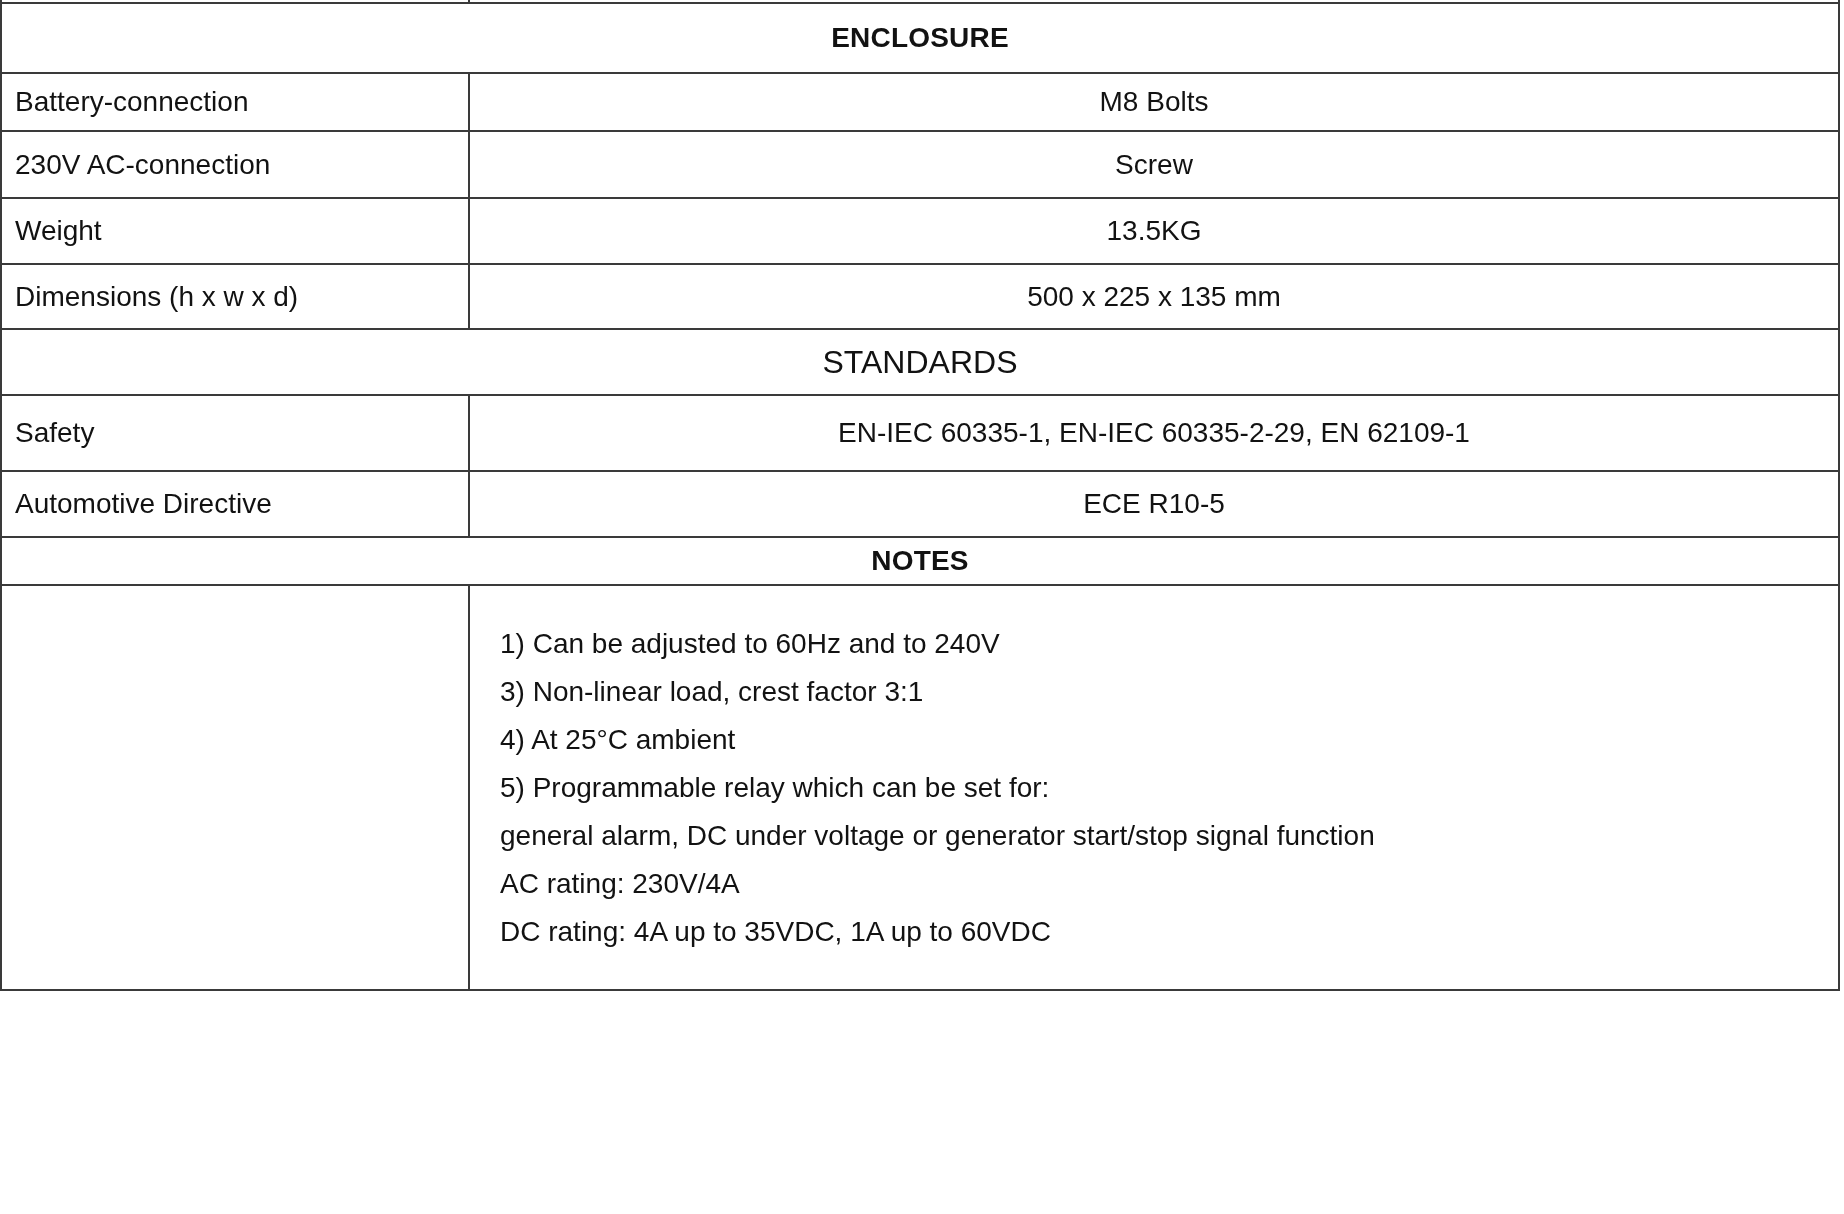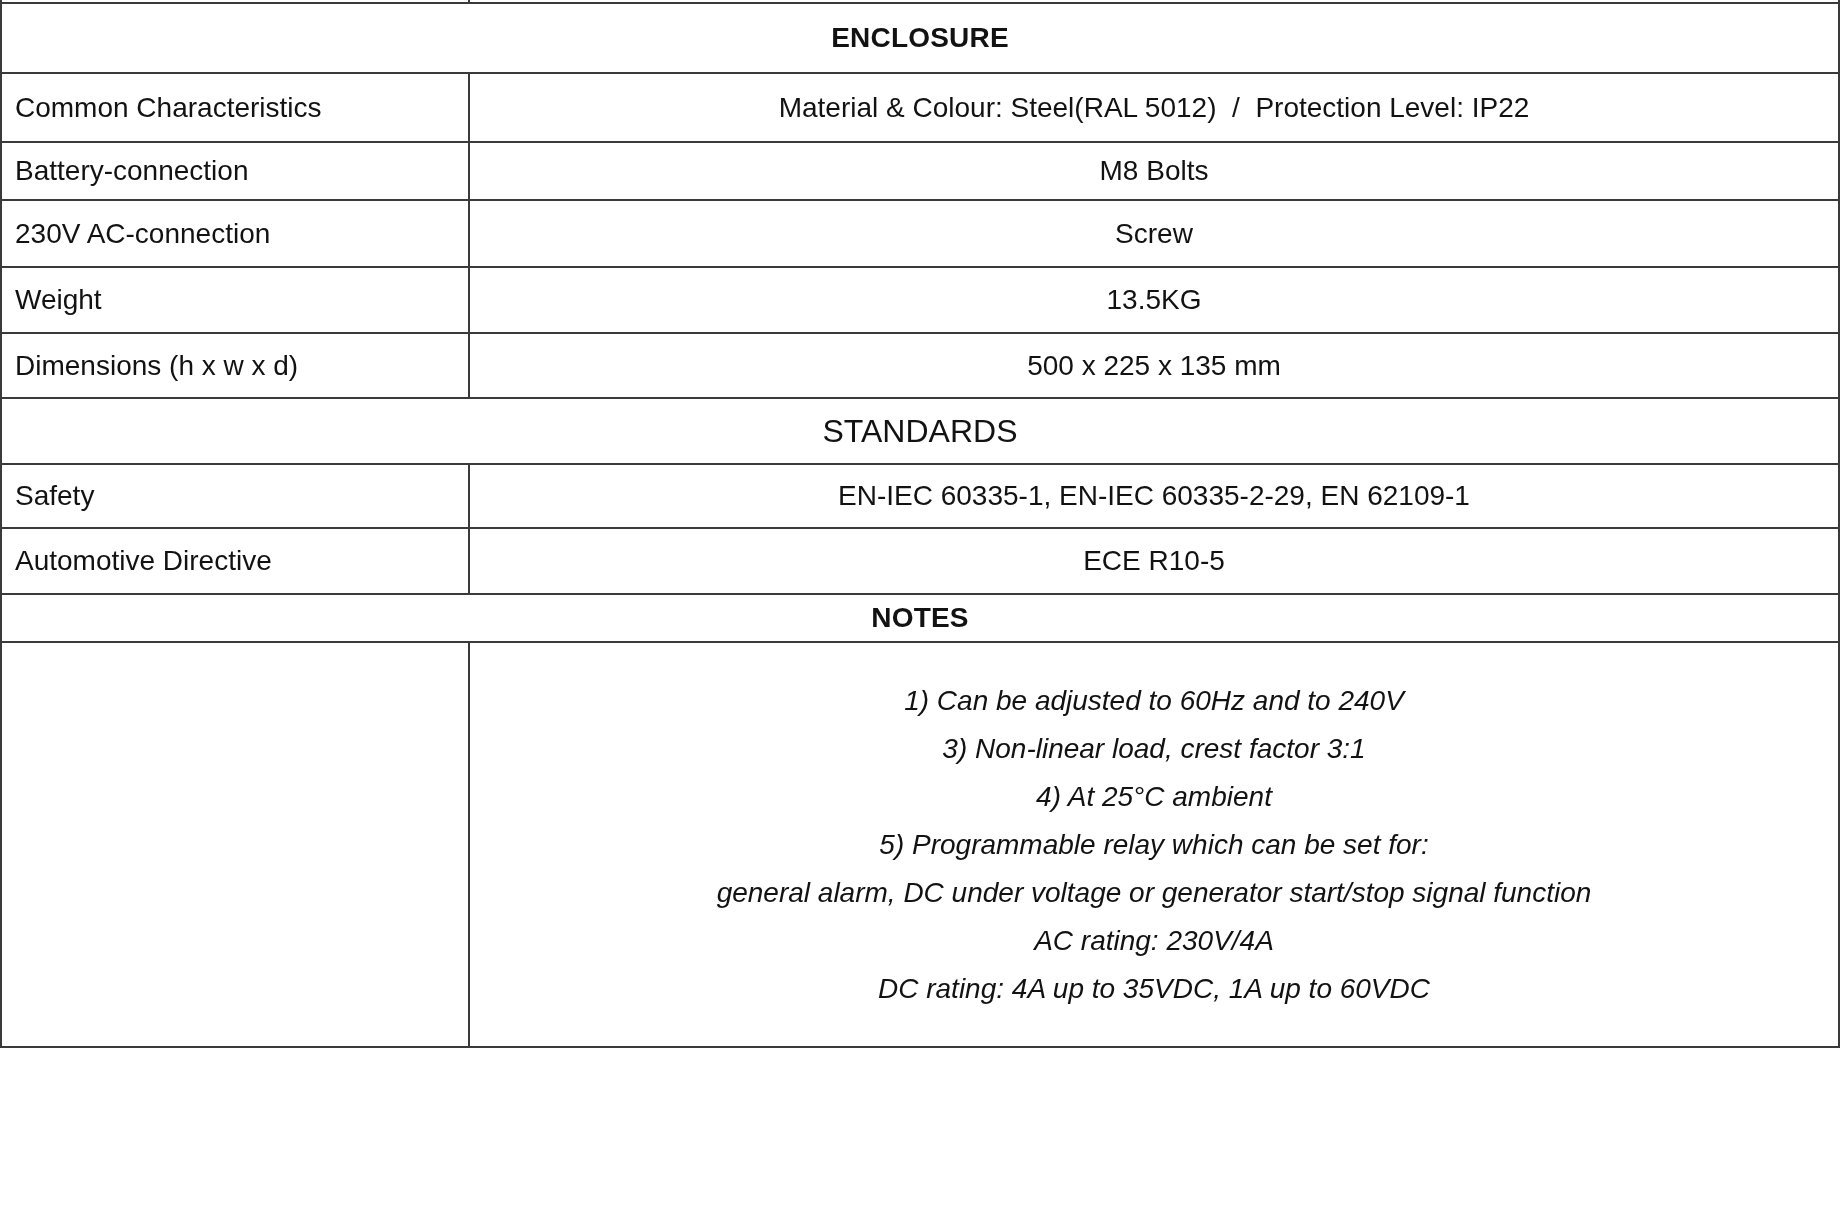--- a/index.html
+++ b/index.html
@@ -44,23 +44,21 @@
     text-align: left;
     padding: 0 10px 0 13px;
   }
   td.cell-value {
     text-align: center;
     padding: 0 45px;
     line-height: 50px;
     white-space: pre-wrap;
   }
   td.cell-notes {
-    text-align: center;
-    padding: 0 45px;
-    font-style: italic;
+    padding: 0 30px;
   }
   .note-line {
     line-height: 48px;
     font-size: 28px;
   }
   td.remnant {
     border-top: none;
   }
 </style>
 </head>
@@ -75,45 +73,41 @@
 
     <tbody>
         <tr style="height:3px">
       <td class="remnant"></td>
       <td class="remnant"></td>
     </tr>
 
     <tr style="height:70px">
       <td colspan="2" class="section-header">ENCLOSURE</td>
     </tr>
-    <tr style="height:69px">
-      <td class="cell-label">Common Characteristics</td>
-      <td class="cell-value">Material &amp; Colour: Steel(RAL 5012)  /  Protection Level: IP22</td>
-    </tr>
     <tr style="height:58px">
       <td class="cell-label">Battery-connection</td>
       <td class="cell-value">M8 Bolts</td>
     </tr>
     <tr style="height:67px">
       <td class="cell-label">230V AC-connection</td>
       <td class="cell-value">Screw</td>
     </tr>
     <tr style="height:66px">
       <td class="cell-label">Weight</td>
       <td class="cell-value">13.5KG</td>
     </tr>
     <tr style="height:65px">
       <td class="cell-label">Dimensions (h x w x d)</td>
       <td class="cell-value">500 x 225 x 135 mm</td>
     </tr>
 
     <tr style="height:66px">
       <td colspan="2" class="section-header regular">STANDARDS</td>
     </tr>
-    <tr style="height:64px">
+    <tr style="height:76px">
       <td class="cell-label">Safety</td>
       <td class="cell-value">EN-IEC 60335-1, EN-IEC 60335-2-29, EN 62109-1</td>
     </tr>
     <tr style="height:66px">
       <td class="cell-label">Automotive Directive</td>
       <td class="cell-value">ECE R10-5</td>
     </tr>
 
     <tr style="height:48px">
       <td colspan="2" class="section-header">NOTES</td>

